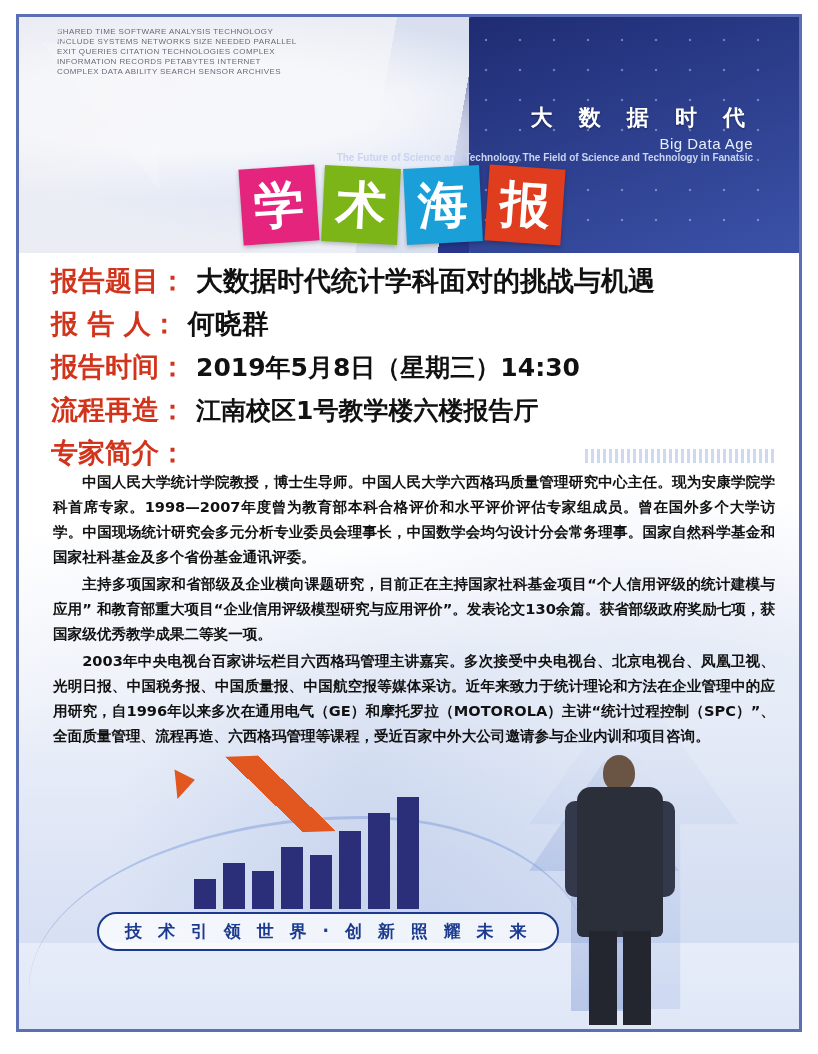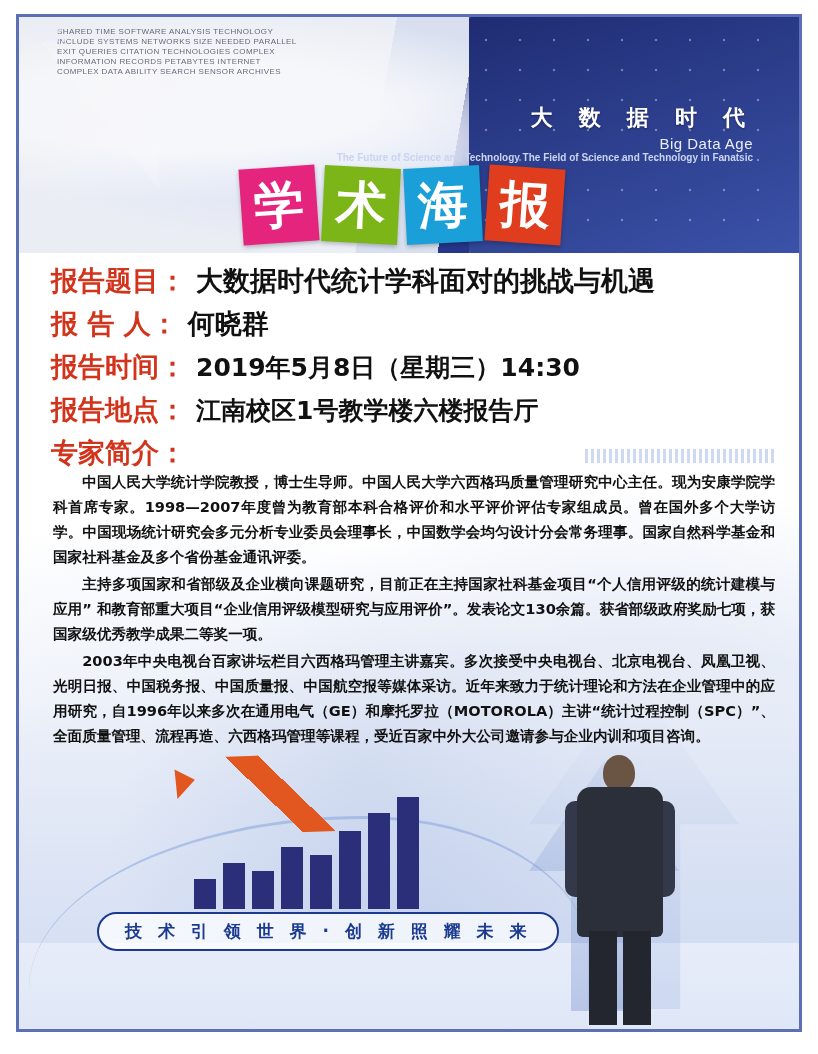--- a/index.html
+++ b/index.html
@@ -240,21 +240,21 @@
         </div>
         <div class="info-row">
           <span class="lbl">报 告 人：</span>
           <span class="val">何晓群</span>
         </div>
         <div class="info-row">
           <span class="lbl">报告时间：</span>
           <span class="val small">2019年5月8日（星期三）14:30</span>
         </div>
         <div class="info-row">
-          <span class="lbl">报告地点：</span>
+          <span class="lbl">流程再造：</span>
           <span class="val small">江南校区1号教学楼六楼报告厅</span>
         </div>
         <div class="bio-title">专家简介：</div>
       </div>
 
       <div class="stat-strip"></div>
 
       <div class="bio">
         <p>中国人民大学统计学院教授，博士生导师。中国人民大学六西格玛质量管理研究中心主任。现为安康学院学科首席专家。1998—2007年度曾为教育部本科合格评价和水平评价评估专家组成员。曾在国外多个大学访学。中国现场统计研究会多元分析专业委员会理事长，中国数学会均匀设计分会常务理事。国家自然科学基金和国家社科基金及多个省份基金通讯评委。</p>
         <p>主持多项国家和省部级及企业横向课题研究，目前正在主持国家社科基金项目“个人信用评级的统计建模与应用”  和教育部重大项目“企业信用评级模型研究与应用评价”。发表论文130余篇。获省部级政府奖励七项，获国家级优秀教学成果二等奖一项。</p>

